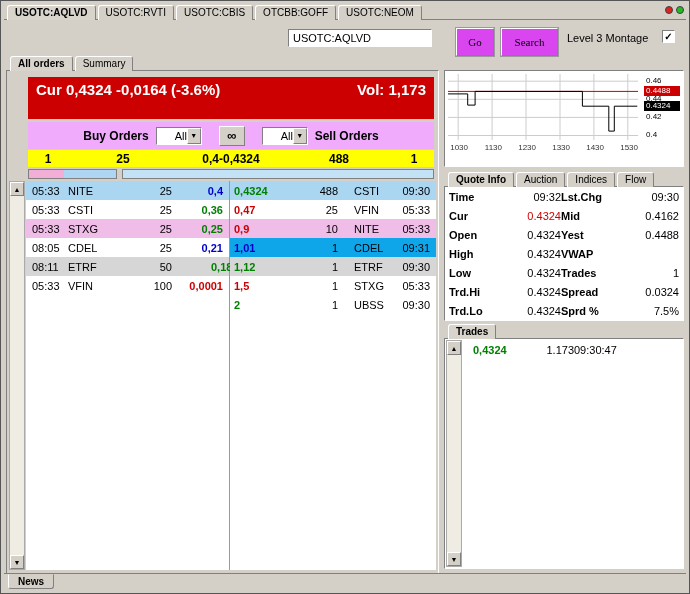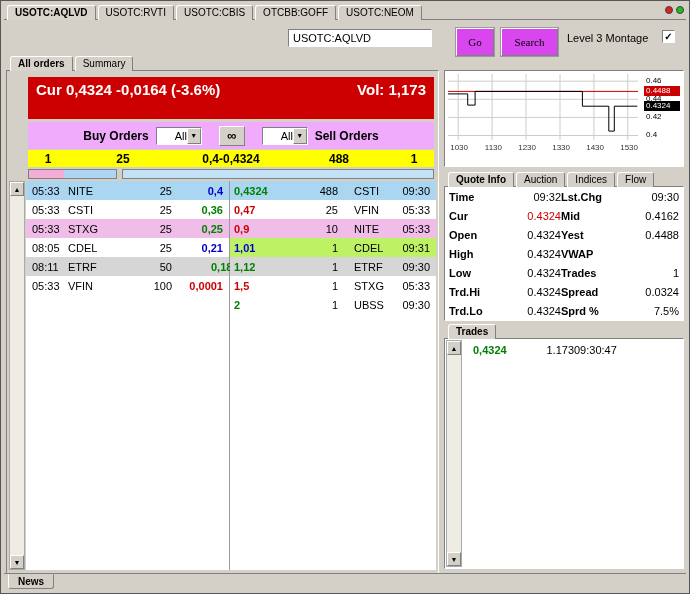--- a/index.html
+++ b/index.html
@@ -267,21 +267,21 @@
               <span class="size">25</span>
               <span class="mm">VFIN</span>
               <span class="time">05:33</span>
             </div>
             <div class="brow askrow" style="background: rgb(240, 188, 232);">
               <span class="price" style="color: rgb(204, 0, 0);">0,9</span>
               <span class="size">10</span>
               <span class="mm">NITE</span>
               <span class="time">05:33</span>
             </div>
-            <div class="brow askrow" style="background: #bef264;">
+            <div class="brow askrow" style="background: #0ea5e9;">
               <span class="price" style="color: rgb(0, 0, 204);">1,01</span>
               <span class="size">1</span>
               <span class="mm">CDEL</span>
               <span class="time">09:31</span>
             </div>
             <div class="brow askrow" style="background: rgb(214, 214, 214);">
               <span class="price" style="color: rgb(0, 128, 0);">1,12</span>
               <span class="size">1</span>
               <span class="mm">ETRF</span>
               <span class="time">09:30</span>

